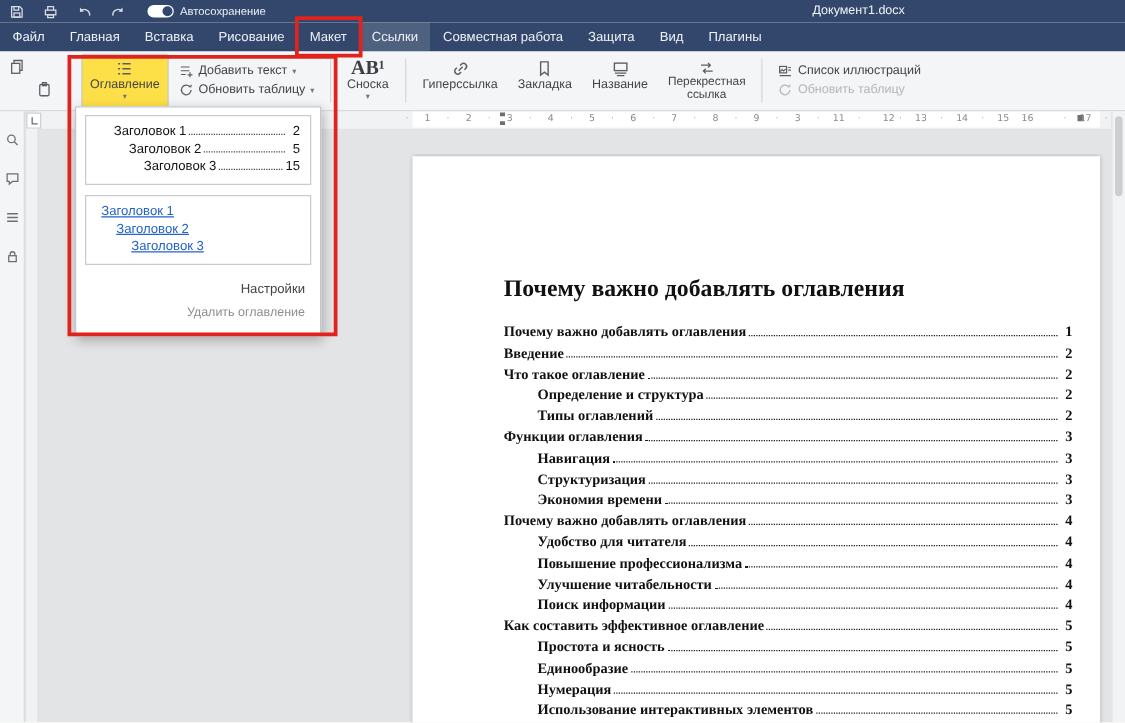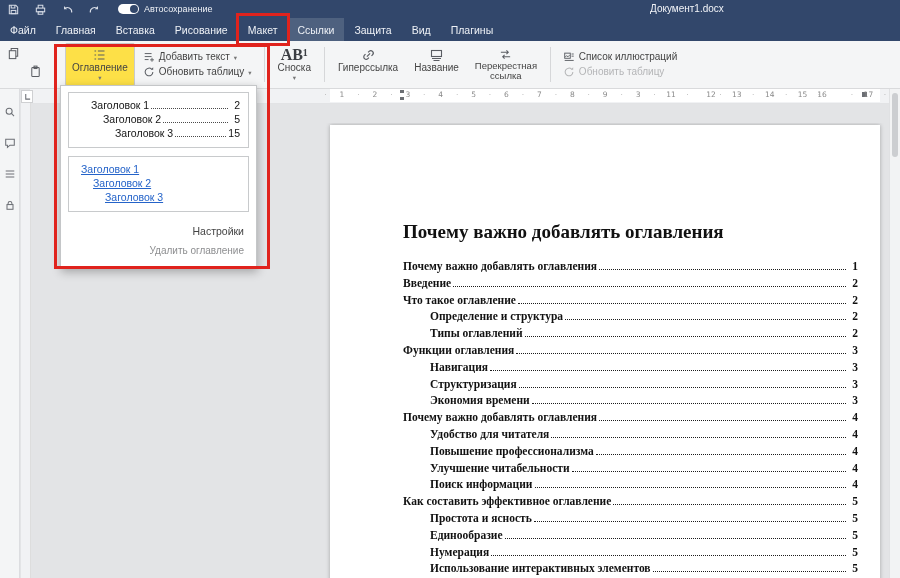--- a/index.html
+++ b/index.html
@@ -133,20 +133,21 @@
     <div class="doc-title">Документ1.docx</div>
   </div>
 
   <div class="tabbar">
       <div class="tab">Файл</div>
       <div class="tab">Главная</div>
       <div class="tab">Вставка</div>
       <div class="tab">Рисование</div>
       <div class="tab">Макет</div>
       <div class="tab active">Ссылки</div>
+      <div class="tab">Совместная работа</div>
       <div class="tab">Защита</div>
       <div class="tab">Вид</div>
       <div class="tab">Плагины</div>
     </div>
 
   <div class="ribbon">
     <div class="clip">
       <span class="icon">
         <svg width="13" height="13" viewBox="0 0 14 14" fill="none" stroke="#5a5d63" stroke-width="1.1">
           <rect x="2.5" y="4" width="7" height="8.5"></rect>
@@ -208,20 +209,28 @@
       <span class="icon">
         <svg width="15" height="14" viewBox="0 0 14 14" fill="none" stroke="#5a5d63" stroke-width="1.2">
           <path d="M6.6 4.4l1-1a2.4 2.4 0 0 1 3.4 3.4l-1 1"></path>
             <path d="M7.4 9.6l-1 1A2.4 2.4 0 0 1 3 7.2l1-1"></path>
             <path d="M5.4 8.6l3.2-3.2"></path>
           </svg>
       </span>
       <span class="rlabel">Гиперссылка</span>
     </div>
 
+    <div class="bigbtn">
+      <span class="icon">
+        <svg width="15" height="14" viewBox="0 0 14 14" fill="none" stroke="#5a5d63" stroke-width="1.1">
+          <path d="M4 1.5h6V12L7 9.7 4 12z"></path>
+          </svg>
+      </span>
+      <span class="rlabel">Закладка</span>
+    </div>
 
     <div class="bigbtn">
       <span class="icon">
         <svg width="15" height="14" viewBox="0 0 14 14" fill="none" stroke="#5a5d63" stroke-width="1.1">
           <rect x="2" y="2.5" width="10" height="6"></rect>
             <path d="M2.5 10.5h9M4 12.5h6"></path>
           </svg>
       </span>
       <span class="rlabel">Название</span>
     </div>

